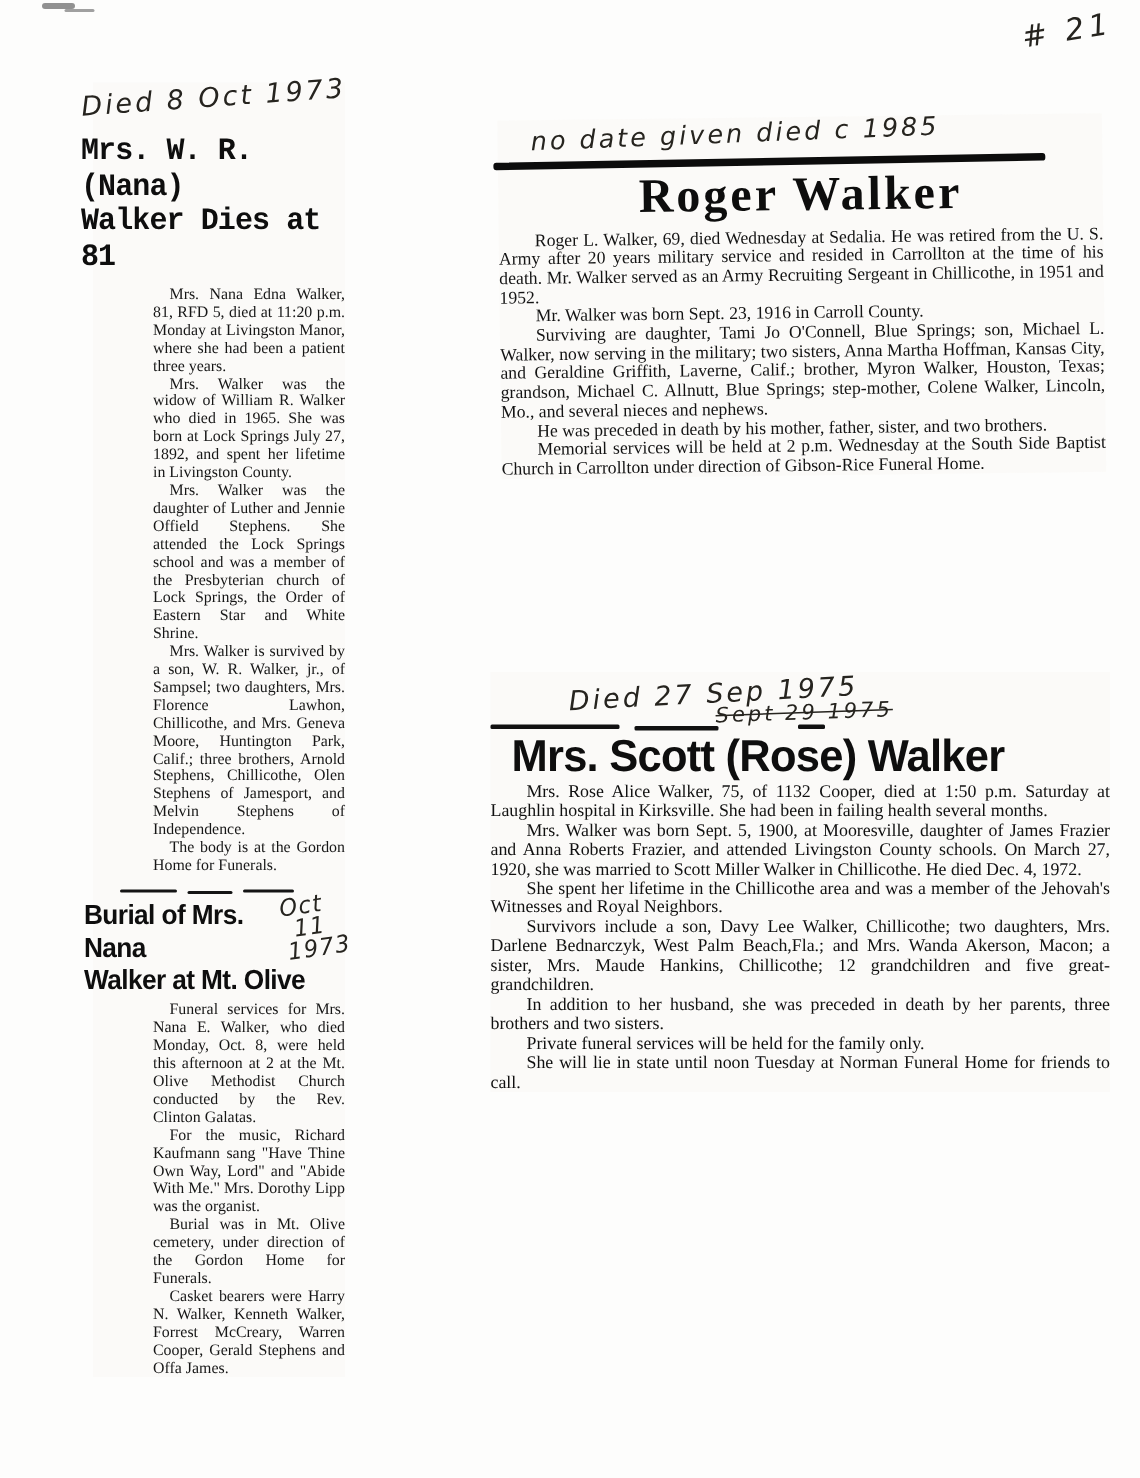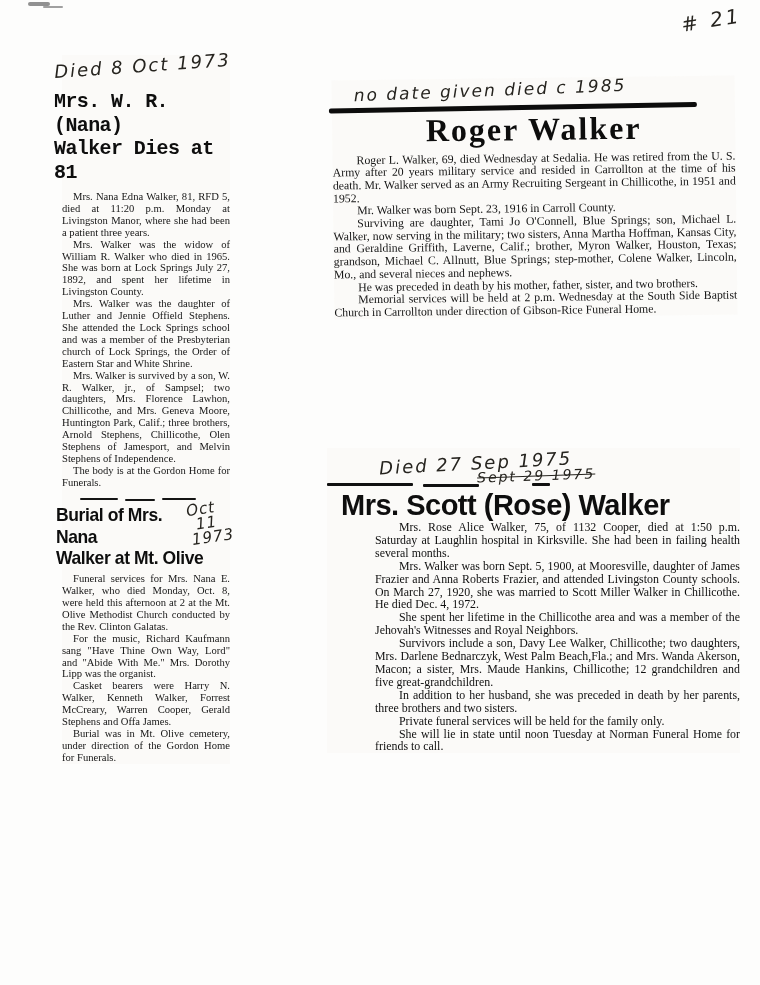--- a/index.html
+++ b/index.html
@@ -21,21 +21,21 @@
   .news p{margin:0;text-align:justify;text-indent:13px;}
 
   
   .clip-nana{left:62px;top:55px;width:168px;}
   .hand-nana-date{font-size:18px;transform:rotate(-4deg);margin-left:-8px;}
   .hl-sans{font-family:"Liberation Sans", sans-serif;font-weight:bold;color:#0e0e0e;}
   .hl-nana{font-size:20px;line-height:22.5px;letter-spacing:-0.6px;
            margin:16px 0 9px -8px;width:180px;transform:scaleY(1.04);}
   .hl-nana span{display:block;font-family:Liberation Mono, monospace;}
   .body-nana{font-size:10.6px;line-height:11.9px;color:#161616;}
-  .body-nana p{text-indent:11px;}
+  .body-nana p{text-indent:11px;margin-left:40px;}
 
   .divider-dashes{margin:9px 0 5px 18px;height:3px;display:flex;gap:7px;}
   .divider-dashes i{display:block;height:2.4px;background:#141414;border-radius:1px;}
   .divider-dashes i:nth-child(1){width:38px;}
   .divider-dashes i:nth-child(2){width:30px;transform:translateY(1px);}
   .divider-dashes i:nth-child(3){width:34px;}
 
   .hl-burial{position:relative;font-size:17.5px;line-height:20.5px;
              letter-spacing:-0.4px;margin:4px 0 6px -6px;width:150px;
              transform:scaleY(1.05);}
@@ -63,21 +63,21 @@
   .hand-rose2{font-size:14px;margin-left:150px;margin-top:-4px;
               transform:rotate(-2deg);text-decoration:line-through;}
   .tear-dashes{position:relative;height:4px;margin:2px 0 2px 0;}
   .tear-dashes i{position:absolute;display:block;height:2.6px;background:#111;border-radius:1px;}
   .tear-dashes i:nth-child(1){left:0;width:86px;top:0;}
   .tear-dashes i:nth-child(2){left:96px;width:56px;top:1px;}
   .tear-dashes i:nth-child(3){left:205px;width:18px;top:0;}
   .hl-rose{font-size:29px;line-height:32px;letter-spacing:-0.5px;margin:0 0 0 14px;
            transform:scaleY(1.03);}
   .body-rose{font-size:11.9px;line-height:12.9px;color:#101010;}
-  .body-rose p{text-indent:24px;margin-left:48px;}
+  .body-rose p{text-indent:24px;}
 </style>
 </head>
 <body>
 
 <div class="page">
 
   <span class="smudge"></span>
   <div class="hand corner-mark"># 21</div>
 
   <section class="clip clip-nana news">
@@ -108,22 +108,22 @@
       <span class="hand hand-burial-date">
         <b>Oct</b>
         <b>11</b>
         <b>1973</b>
       </span>
     </h2>
 
     <div class="body-nana">
       <p>Funeral services for Mrs. Nana E. Walker, who died Monday, Oct. 8, were held this afternoon at 2 at the Mt. Olive Methodist Church conducted by the Rev. Clinton Galatas.</p>
       <p>For the music, Richard Kaufmann sang "Have Thine Own Way, Lord" and "Abide With Me." Mrs. Dorothy Lipp was the organist.</p>
+      <p>Burial was in Mt. Olive cemetery, under direction of the Gordon Home for Funerals.</p>
       <p>Casket bearers were Harry N. Walker, Kenneth Walker, Forrest McCreary, Warren Cooper, Gerald Stephens and Offa James.</p>
-      <p>Burial was in Mt. Olive cemetery, under direction of the Gordon Home for Funerals.</p>
     </div>
   </section>
 
   <section class="clip clip-roger news">
     <div class="hand hand-roger">no date given died c 1985</div>
     <div class="rule-roger"></div>
     <h2 class="hl-roger">Roger Walker</h2>
 
     <div class="body-roger">
       <p>Roger L. Walker, 69, died Wednesday at Sedalia. He was retired from the U. S. Army after 20 years military service and resided in Carrollton at the time of his death. Mr. Walker served as an Army Recruiting Sergeant in Chillicothe, in 1951 and 1952.</p>

